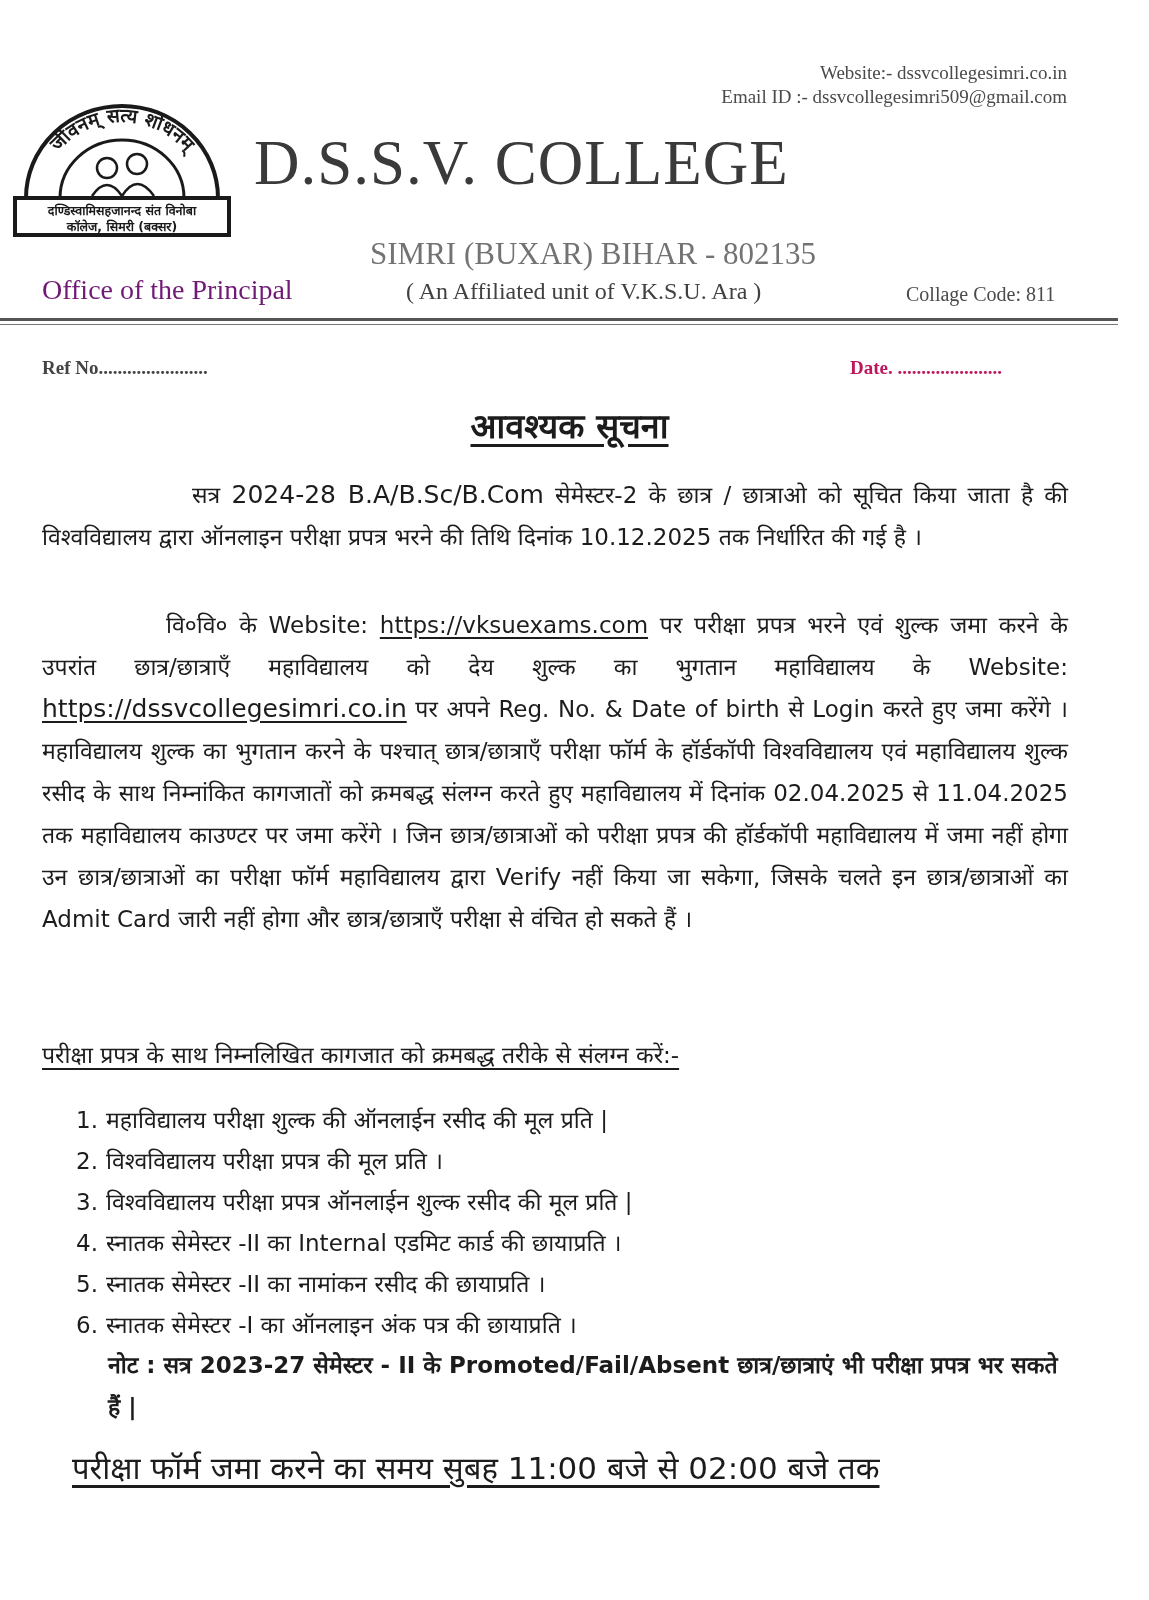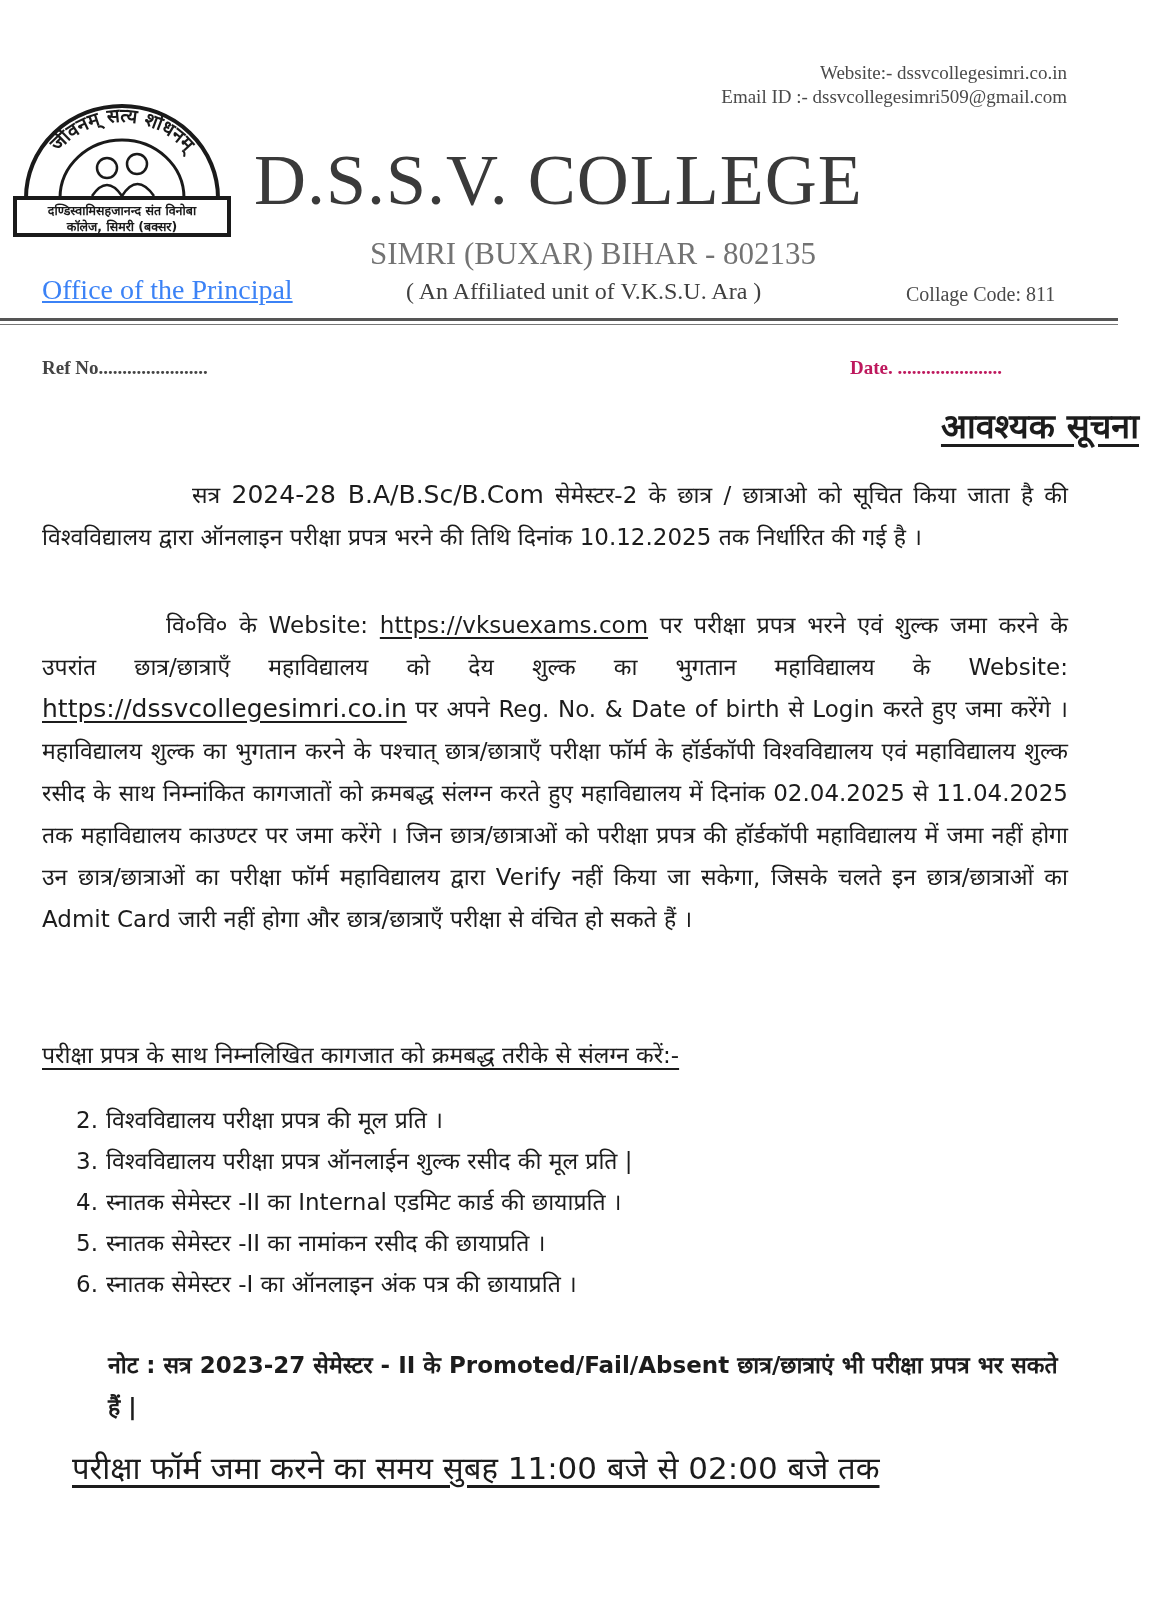--- a/index.html
+++ b/index.html
@@ -6,33 +6,33 @@
   body { width: 1149px; height: 1600px; position: relative; overflow: hidden; color: #1c1c1c; }
   .serif { font-family: "Liberation Serif", "DejaVu Serif", serif; }
   .sans { font-family: "DejaVu Sans", "Liberation Sans", sans-serif; }
   .abs { position: absolute; }
 
   .contact { right: 82px; text-align: right; color: #4a4a4a; font-size: 19px; }
   #website-line { top: 62px; text-align: right; }
   #email-line { top: 86px; }
 
   #logo { left: 12px; top: 100px; width: 220px; height: 138px; }
-  #college-name { left: 254px; top: 132px; font-size: 72px; color: #3a3a3a; letter-spacing: 1px; line-height: 1; margin-top: 12px; }
+  #college-name { left: 254px; top: 132px; font-size: 63px; color: #3a3a3a; letter-spacing: 1px; line-height: 1; }
   #address { left: 370px; top: 236px; font-size: 31px; color: #737373; }
-  #office { left: 42px; top: 274px; font-size: 28px; color: #3b82f6; text-decoration: underline; }
+  #office { left: 42px; top: 274px; font-size: 28px; color: #701a75; }
   #affiliation { left: 406px; top: 278px; font-size: 24px; color: #404040; }
   #college-code { left: 906px; top: 283px; font-size: 20px; color: #4a4a4a; }
 
   #rule-thick { left: 0; top: 318px; width: 1118px; height: 3px; background: #555; }
   #rule-thin { left: 0; top: 324px; width: 1118px; height: 1px; background: #777; }
 
   #ref-no { left: 42px; top: 357px; font-size: 19px; font-weight: bold; color: #444; }
   #date-field { left: 850px; top: 357px; font-size: 19px; font-weight: bold; color: #be185d; }
 
-  #notice-title { left: 0; width: 1139px; top: 402px; text-align: right; font-size: 34px; font-weight: bold; }
+  #notice-title { left: 0; width: 1139px; top: 402px; text-align: center; font-size: 34px; font-weight: bold; }
   #notice-title span { text-decoration: underline; text-underline-offset: 6px; }
 
   .para { left: 42px; width: 1026px; font-size: 23px; line-height: 42px; text-align: justify; text-align-last: left; }
   #para1 { top: 474px; text-indent: 150px; }
   #para2 { top: 604px; text-indent: 124px; }
   .link { text-decoration: underline; text-underline-offset: 4px; }
   .big { font-size: 25px; }
 
   #docs-heading { left: 42px; top: 1038px; font-size: 23px; text-decoration: underline; text-underline-offset: 5px; }
 
@@ -84,20 +84,21 @@
 
 <div id="notice-title" class="abs sans"><span>आवश्यक सूचना</span></div>
 
 <div id="para1" class="abs para sans"><span>सत्र </span><span class="big">2024-28 B.A/B.Sc/B.Com</span><span> सेमेस्टर-2 के छात्र / छात्राओ को सूचित किया जाता है की विश्वविद्यालय द्वारा ऑनलाइन परीक्षा प्रपत्र भरने की तिथि दिनांक 10.12.2025 तक निर्धारित की गई है ।</span></div>
 
 <div id="para2" class="abs para sans"><span>वि०वि० के Website: </span><span class="link">https://vksuexams.com</span><span>  पर परीक्षा प्रपत्र भरने एवं शुल्क जमा करने के उपरांत छात्र/छात्राएँ महाविद्यालय को देय शुल्क का भुगतान महाविद्यालय के Website: </span><span class="link big">https://dssvcollegesimri.co.in</span><span> पर अपने Reg. No. &amp; Date of birth से Login करते हुए जमा करेंगे । महाविद्यालय शुल्क का भुगतान करने के पश्चात् छात्र/छात्राएँ परीक्षा फॉर्म के हॉर्डकॉपी विश्वविद्यालय एवं महाविद्यालय शुल्क रसीद के साथ निम्नांकित कागजातों को क्रमबद्ध संलग्न करते हुए महाविद्यालय में दिनांक 02.04.2025 से 11.04.2025 तक महाविद्यालय काउण्टर पर जमा करेंगे । जिन छात्र/छात्राओं को परीक्षा प्रपत्र की हॉर्डकॉपी महाविद्यालय में जमा नहीं होगा उन छात्र/छात्राओं का परीक्षा फॉर्म महाविद्यालय द्वारा Verify नहीं किया जा सकेगा, जिसके चलते इन छात्र/छात्राओं का Admit Card जारी नहीं होगा और छात्र/छात्राएँ परीक्षा से वंचित हो सकते हैं ।</span></div>
 
 <div id="docs-heading" class="abs sans">परीक्षा प्रपत्र के साथ निम्नलिखित कागजात को क्रमबद्ध तरीके से संलग्न करें:-</div>
 
 <ul id="doc-list" class="abs sans">
+  <li><span class="num">1.</span><span>महाविद्यालय परीक्षा शुल्क की ऑनलाईन रसीद की मूल प्रति |</span></li>
   <li><span class="num">2.</span><span>विश्वविद्यालय परीक्षा प्रपत्र की  मूल प्रति ।</span></li>
   <li><span class="num">3.</span><span>विश्वविद्यालय परीक्षा प्रपत्र ऑनलाईन शुल्क रसीद की मूल प्रति |</span></li>
   <li><span class="num">4.</span><span>स्नातक सेमेस्टर -II का Internal एडमिट कार्ड की छायाप्रति ।</span></li>
   <li><span class="num">5.</span><span>स्नातक सेमेस्टर -II का नामांकन रसीद की छायाप्रति ।</span></li>
   <li><span class="num">6.</span><span>स्नातक सेमेस्टर -I का ऑनलाइन अंक पत्र की छायाप्रति ।</span></li>
 </ul>
 
 <div id="note" class="abs sans">नोट : सत्र 2023-27 सेमेस्टर - II के Promoted/Fail/Absent छात्र/छात्राएं भी परीक्षा प्रपत्र भर सकते हैं |</div>
 
 <div id="timing" class="abs sans">परीक्षा फॉर्म जमा करने का समय सुबह 11:00 बजे से 02:00 बजे तक</div>

